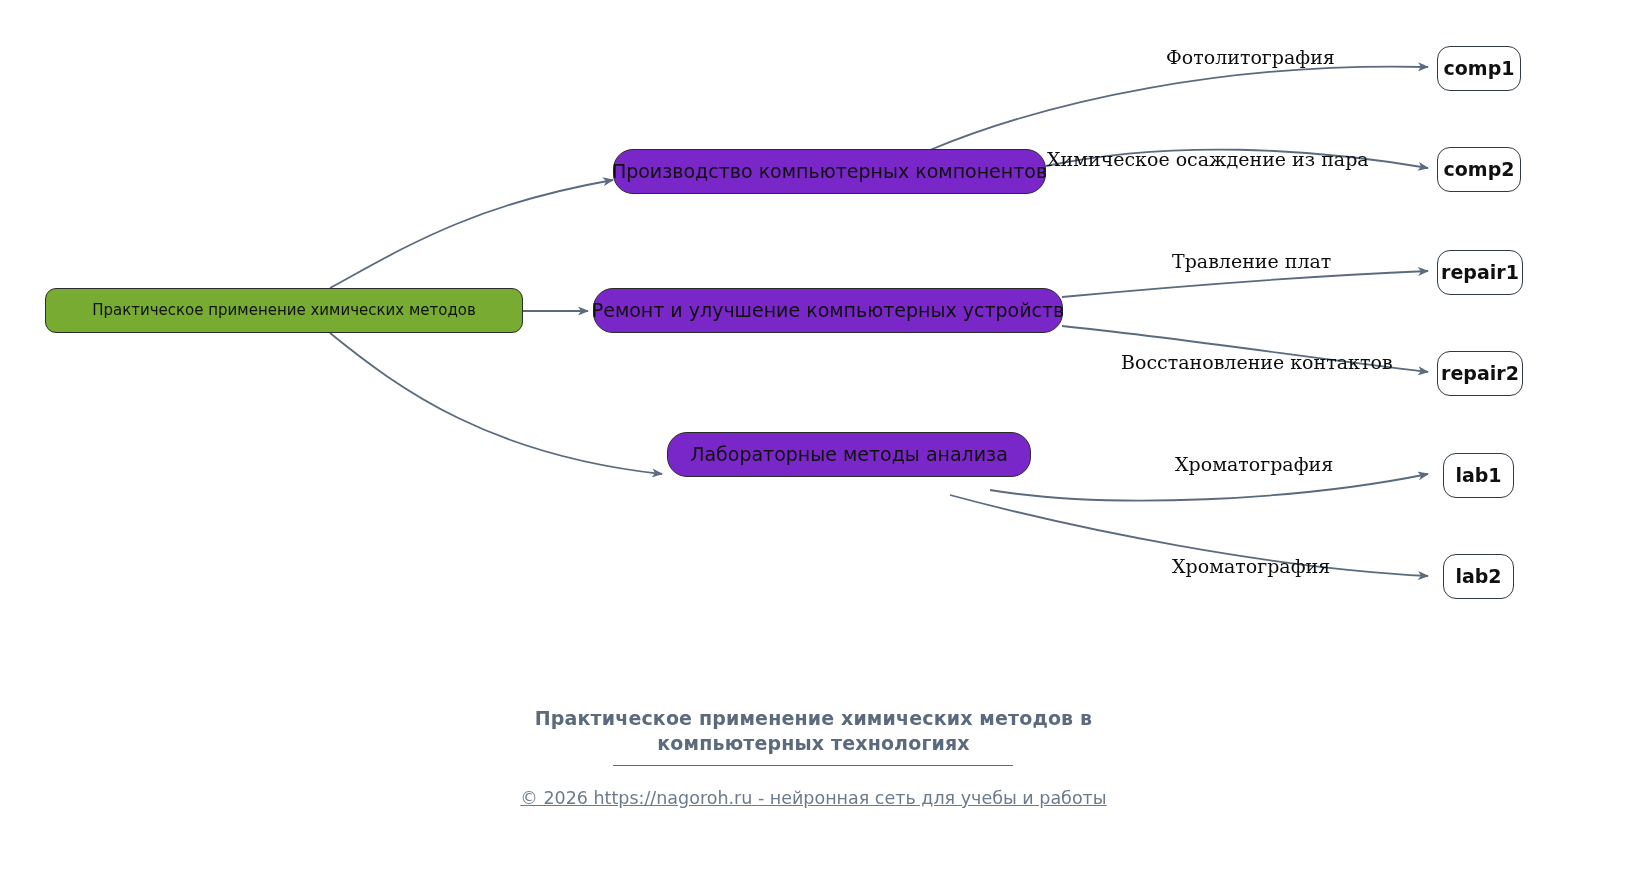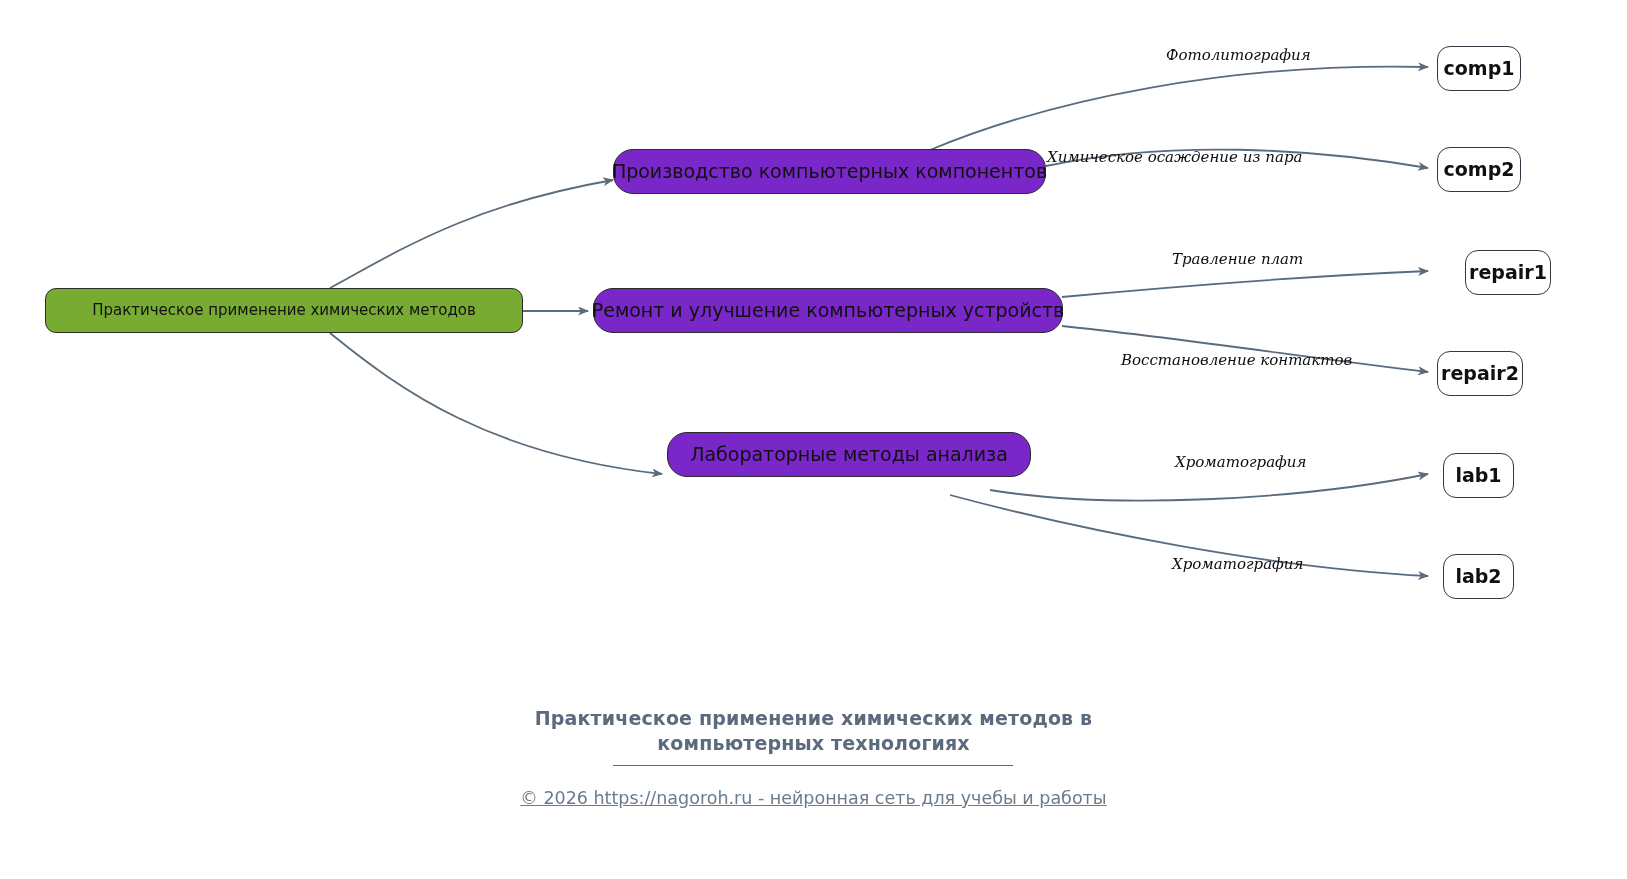--- a/index.html
+++ b/index.html
@@ -48,25 +48,24 @@
     background: #ffffff;
     border: 1.7px solid #2f3a45;
     border-radius: 13px;
     color: #101010;
     font-size: 19px;
     font-weight: bold;
   }
   .edge-label {
     position: absolute;
     font-family: "DejaVu Serif", serif;
-    font-size: 15px;
+    font-size: 19px;
     color: #0d0d0d;
     white-space: nowrap;
     line-height: 1;
-    font-style: italic;
   }
   .footer {
     position: absolute;
     left: 0;
     width: 1627px;
     text-align: center;
   }
   .footer-title {
     top: 706px;
     font-family: "DejaVu Sans", sans-serif;
@@ -134,21 +133,21 @@
 </div>
 
 <div class="node node-leaf" style="left:1437px; top:46px; width:84px; height:45px;">
   <span>comp1</span>
 </div>
 
 <div class="node node-leaf" style="left:1437px; top:147px; width:84px; height:45px;">
   <span>comp2</span>
 </div>
 
-<div class="node node-leaf" style="left:1437px; top:250px; width:86px; height:45px;margin-left:28px;">
+<div class="node node-leaf" style="left:1437px; top:250px; width:86px; height:45px;">
   <span>repair1</span>
 </div>
 
 <div class="node node-leaf" style="left:1437px; top:351px; width:86px; height:45px;">
   <span>repair2</span>
 </div>
 
 <div class="node node-leaf" style="left:1443px; top:453px; width:71px; height:45px;">
   <span>lab1</span>
 </div>

